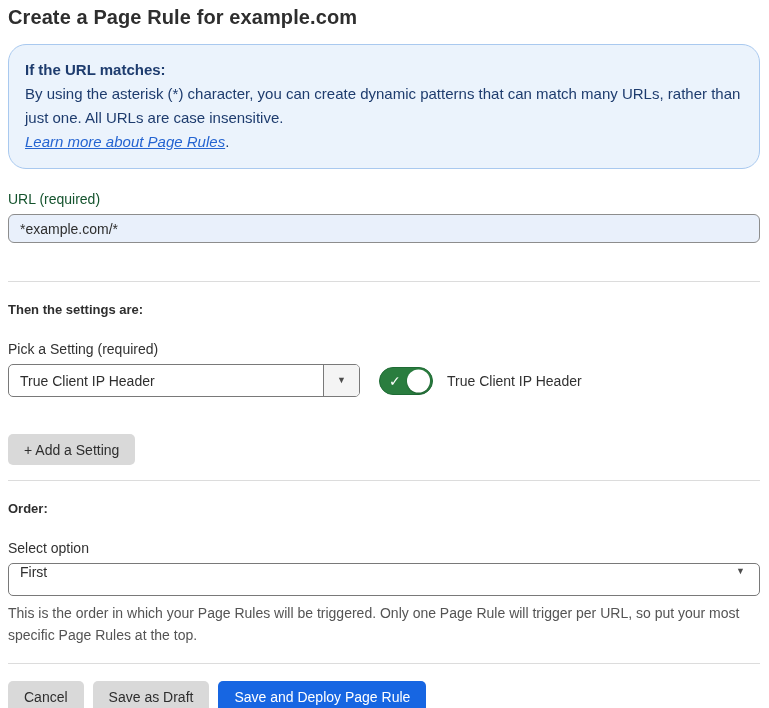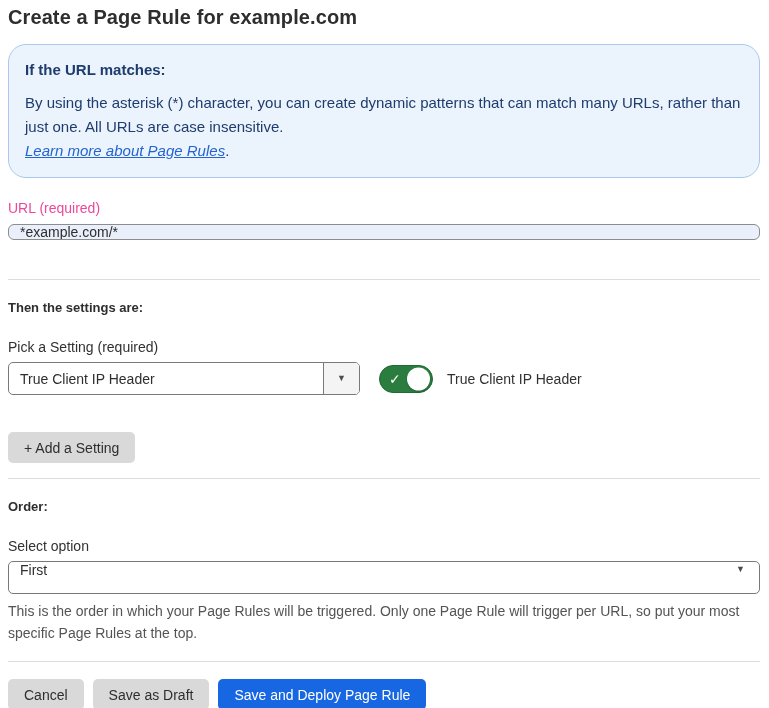--- a/index.html
+++ b/index.html
@@ -31,40 +31,40 @@
     border-radius: 18px;
     padding: 13px 16px 14px 16px;
     color: #1e3c6e;
     font-size: 15px;
     line-height: 24px;
   }
   .info-box .info-heading {
     font-weight: 700;
     color: #1e3c6e;
   }
-  .info-box .info-body { margin-top: 9px; }
+  .info-box .info-body { margin-top: 0; }
   .info-box a.info-link {
     color: #2464d1;
     text-decoration: underline;
     cursor: pointer;
     font-style: italic;
   }
   .info-box .info-suffix { color: #1e3c6e; }
 
   
   .field-label {
     font-size: 14px;
-    color: #ec4899;
+    color: #14532d;
     margin-top: 22px;
     margin-bottom: 7px;
   }
   
   .url-input {
     width: 100%;
-    height: 16px;
+    height: 29px;
     background: #e9f0fb;
     border: 1px solid #8d8d8d;
     border-radius: 6px;
     padding: 0 11px;
     font-size: 14px;
     color: #2e2e2e;
     font-family: "Liberation Sans", "DejaVu Sans", sans-serif;
     outline: none;
   }
   .divider {

